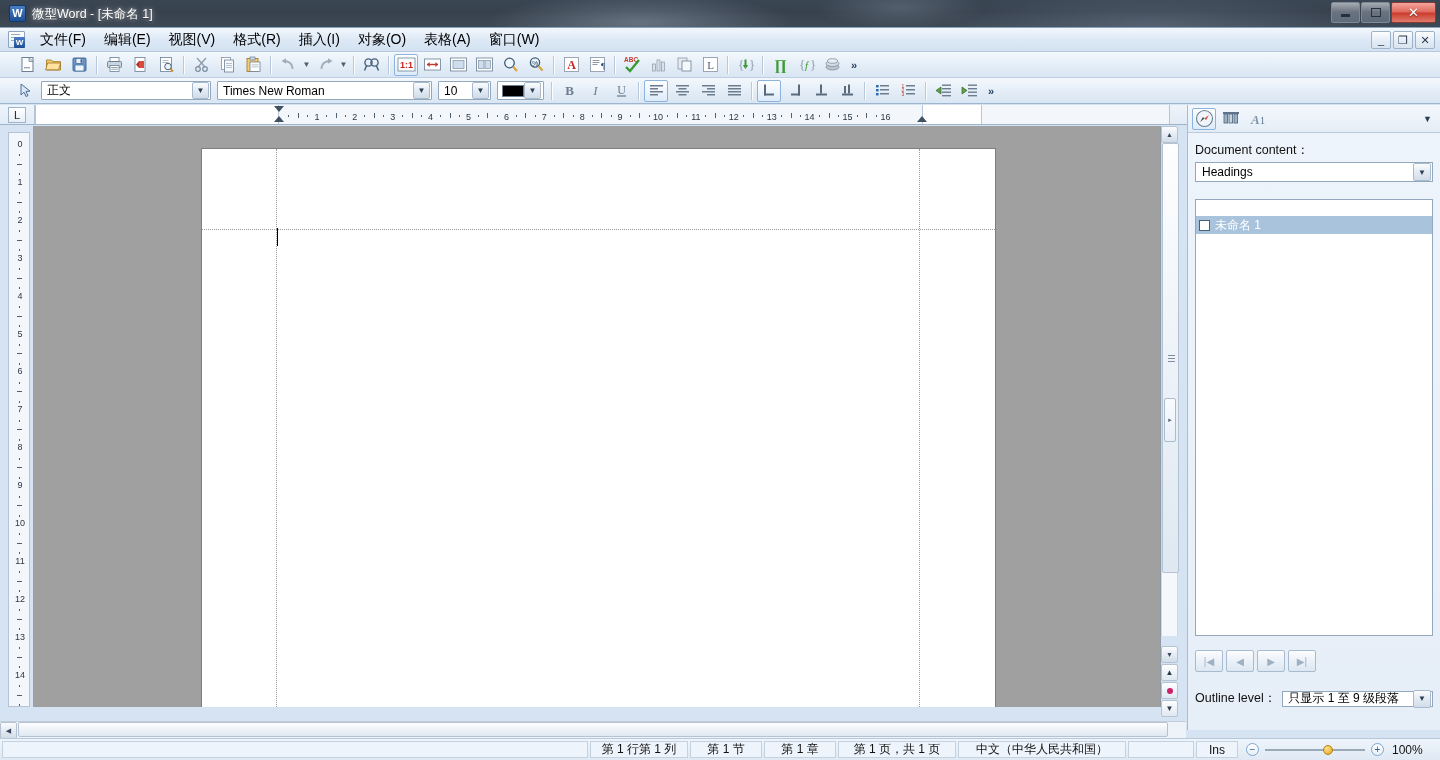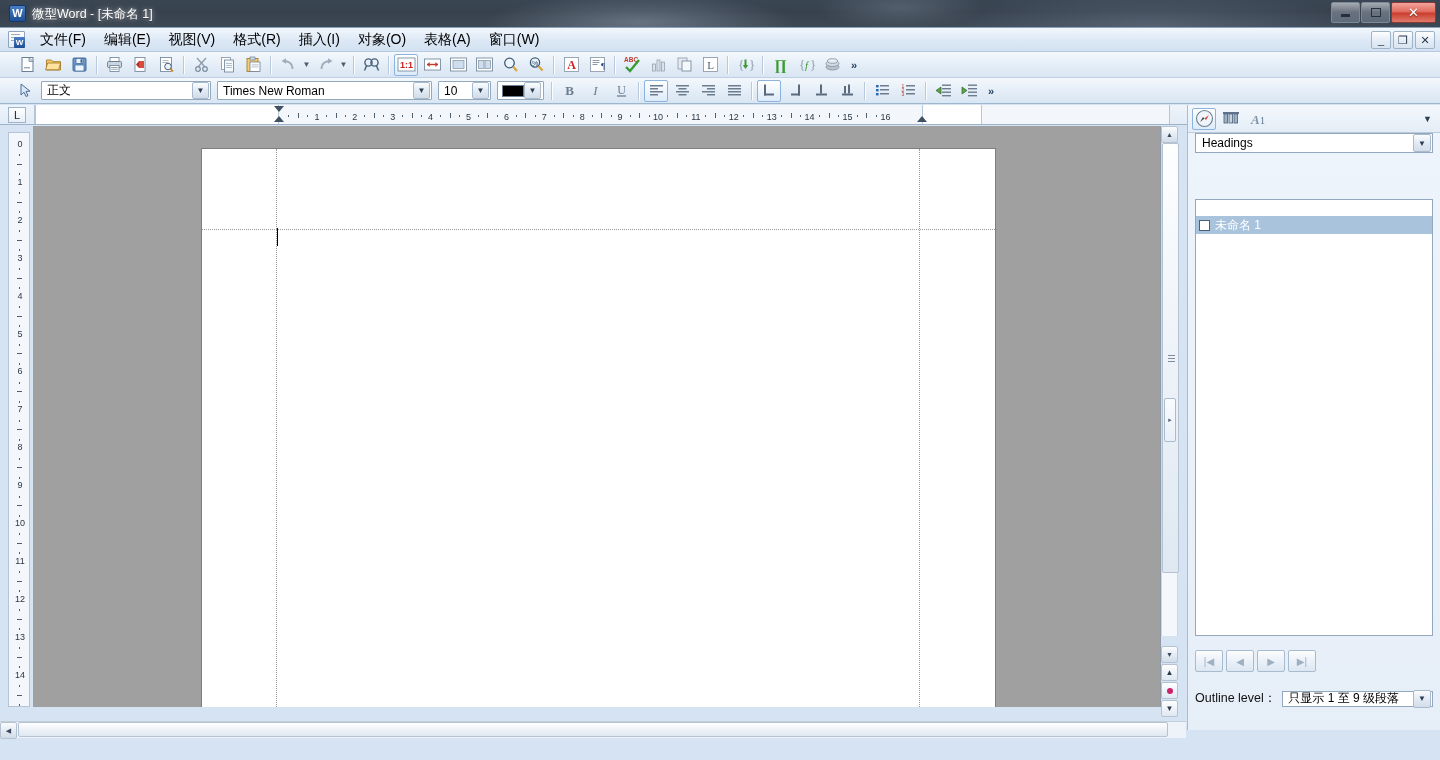--- a/index.html
+++ b/index.html
@@ -955,20 +955,21 @@
       </div>
       <div class="pico">
         <svg width="19" height="19" viewBox="0 0 19 19">
             <text x="2" y="15" font-size="13" font-style="italic" font-weight="bold" font-family="Liberation Serif, serif" fill="#7f93ab">A</text>
             <text x="11" y="15" font-size="10" font-family="Liberation Serif, serif" fill="#5d728a">1</text>
           </svg>
       </div>
       <span class="pane-caret">▼</span>
     </div>
 
+    <div class="pane-label">Document content：</div>
 
     <div class="pane-combo">
       <span style="padding-left:6px; flex:1;">Headings</span>
       <span class="arw" style="width:18px;height:18px;margin-right:1px;background:linear-gradient(180deg,#fbfdfe,#e2eaf3 50%,#d2ddea);border:1px solid #a9bacd;border-radius:2px;display:flex;align-items:center;justify-content:center;font-size:8px;color:#2c3e52;">▼</span>
     </div>
 
     <div class="listbox">
       <div class="lirow">
         <span class="licheck"></span>
         <span>未命名 1</span>
@@ -984,15 +985,34 @@
 
     <div class="outline-row">
       <span class="outline-lab">Outline level：</span>
       <div class="outline-combo">
         <span style="padding-left:5px; flex:1; white-space:nowrap;">只显示 1 至 9 级段落</span>
         <span class="arw" style="width:18px;height:18px;margin-right:1px;background:linear-gradient(180deg,#fbfdfe,#e2eaf3 50%,#d2ddea);border:1px solid #a9bacd;border-radius:2px;display:flex;align-items:center;justify-content:center;font-size:8px;color:#2c3e52;">▼</span>
       </div>
     </div>
   </div>
 
+  <div class="statusbar">
+    <div class="scell" style="width:586px; justify-content:flex-start;"></div>
+    <div class="scell" style="width:98px;">第 1 行第 1 列</div>
+    <div class="scell" style="width:72px;">第 1 节</div>
+    <div class="scell" style="width:72px;">第 1 章</div>
+    <div class="scell" style="width:118px;">第 1 页，共 1 页</div>
+    <div class="scell" style="width:168px;">中文（中华人民共和国）</div>
+    <div class="scell" style="width:66px;"></div>
+    <div class="scell" style="width:42px;">Ins</div>
+
+    <div class="zoomwrap">
+      <span class="zcirc">−</span>
+      <span class="ztrack">
+        <span class="zknob"></span>
+      </span>
+      <span class="zcirc">+</span>
+      <span class="zpct">100%</span>
+    </div>
+  </div>
 
 
 </div>
 
 </body></html>

